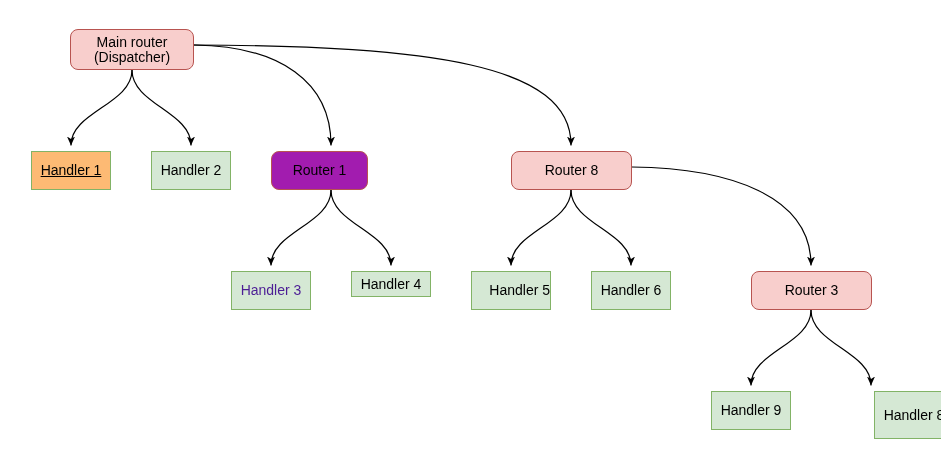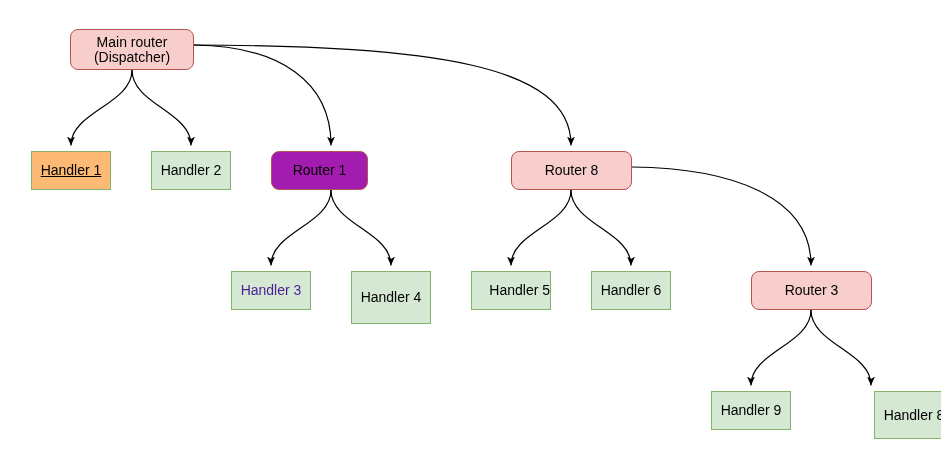--- a/index.html
+++ b/index.html
@@ -89,21 +89,21 @@
       </div>
       <div class="node node-router" style="left: 271px; top: 151px; width: 97px; height: 39px; background: #a21caf; border-color: rgb(184, 84, 80); color: rgb(0, 0, 0);">
         <span class="node-label">Router 1</span>
       </div>
       <div class="node node-router" style="left: 511px; top: 151px; width: 121px; height: 39px; background: rgb(248, 206, 204); border-color: rgb(184, 84, 80); color: rgb(0, 0, 0);">
         <span class="node-label">Router 8</span>
       </div>
       <div class="node node-handler" style="left: 231px; top: 271px; width: 80px; height: 39px; background: rgb(213, 232, 212); border-color: rgb(130, 179, 102); color: #4c1d95;">
         <span class="node-label">Handler 3</span>
       </div>
-      <div class="node node-handler" style="left: 351px; top: 271px; width: 80px; height: 53px; background: rgb(213, 232, 212); border-color: rgb(130, 179, 102); color: rgb(0, 0, 0);">
+      <div class="node node-handler" style="left: 351px; top: 271px; width: 80px; height: 26px; background: rgb(213, 232, 212); border-color: rgb(130, 179, 102); color: rgb(0, 0, 0);">
         <span class="node-label">Handler 4</span>
       </div>
       <div class="node node-handler" style="left: 471px; top: 271px; width: 80px; height: 39px; background: rgb(213, 232, 212); border-color: rgb(130, 179, 102); color: rgb(0, 0, 0); justify-content: flex-end;">
         <span class="node-label">Handler 5</span>
       </div>
       <div class="node node-handler" style="left: 591px; top: 271px; width: 80px; height: 39px; background: rgb(213, 232, 212); border-color: rgb(130, 179, 102); color: rgb(0, 0, 0); align-items: center;">
         <span class="node-label">Handler 6</span>
       </div>
       <div class="node node-router" style="left: 751px; top: 271px; width: 121px; height: 39px; background: rgb(248, 206, 204); border-color: rgb(184, 84, 80); color: rgb(0, 0, 0);">
         <span class="node-label">Router 3</span>

